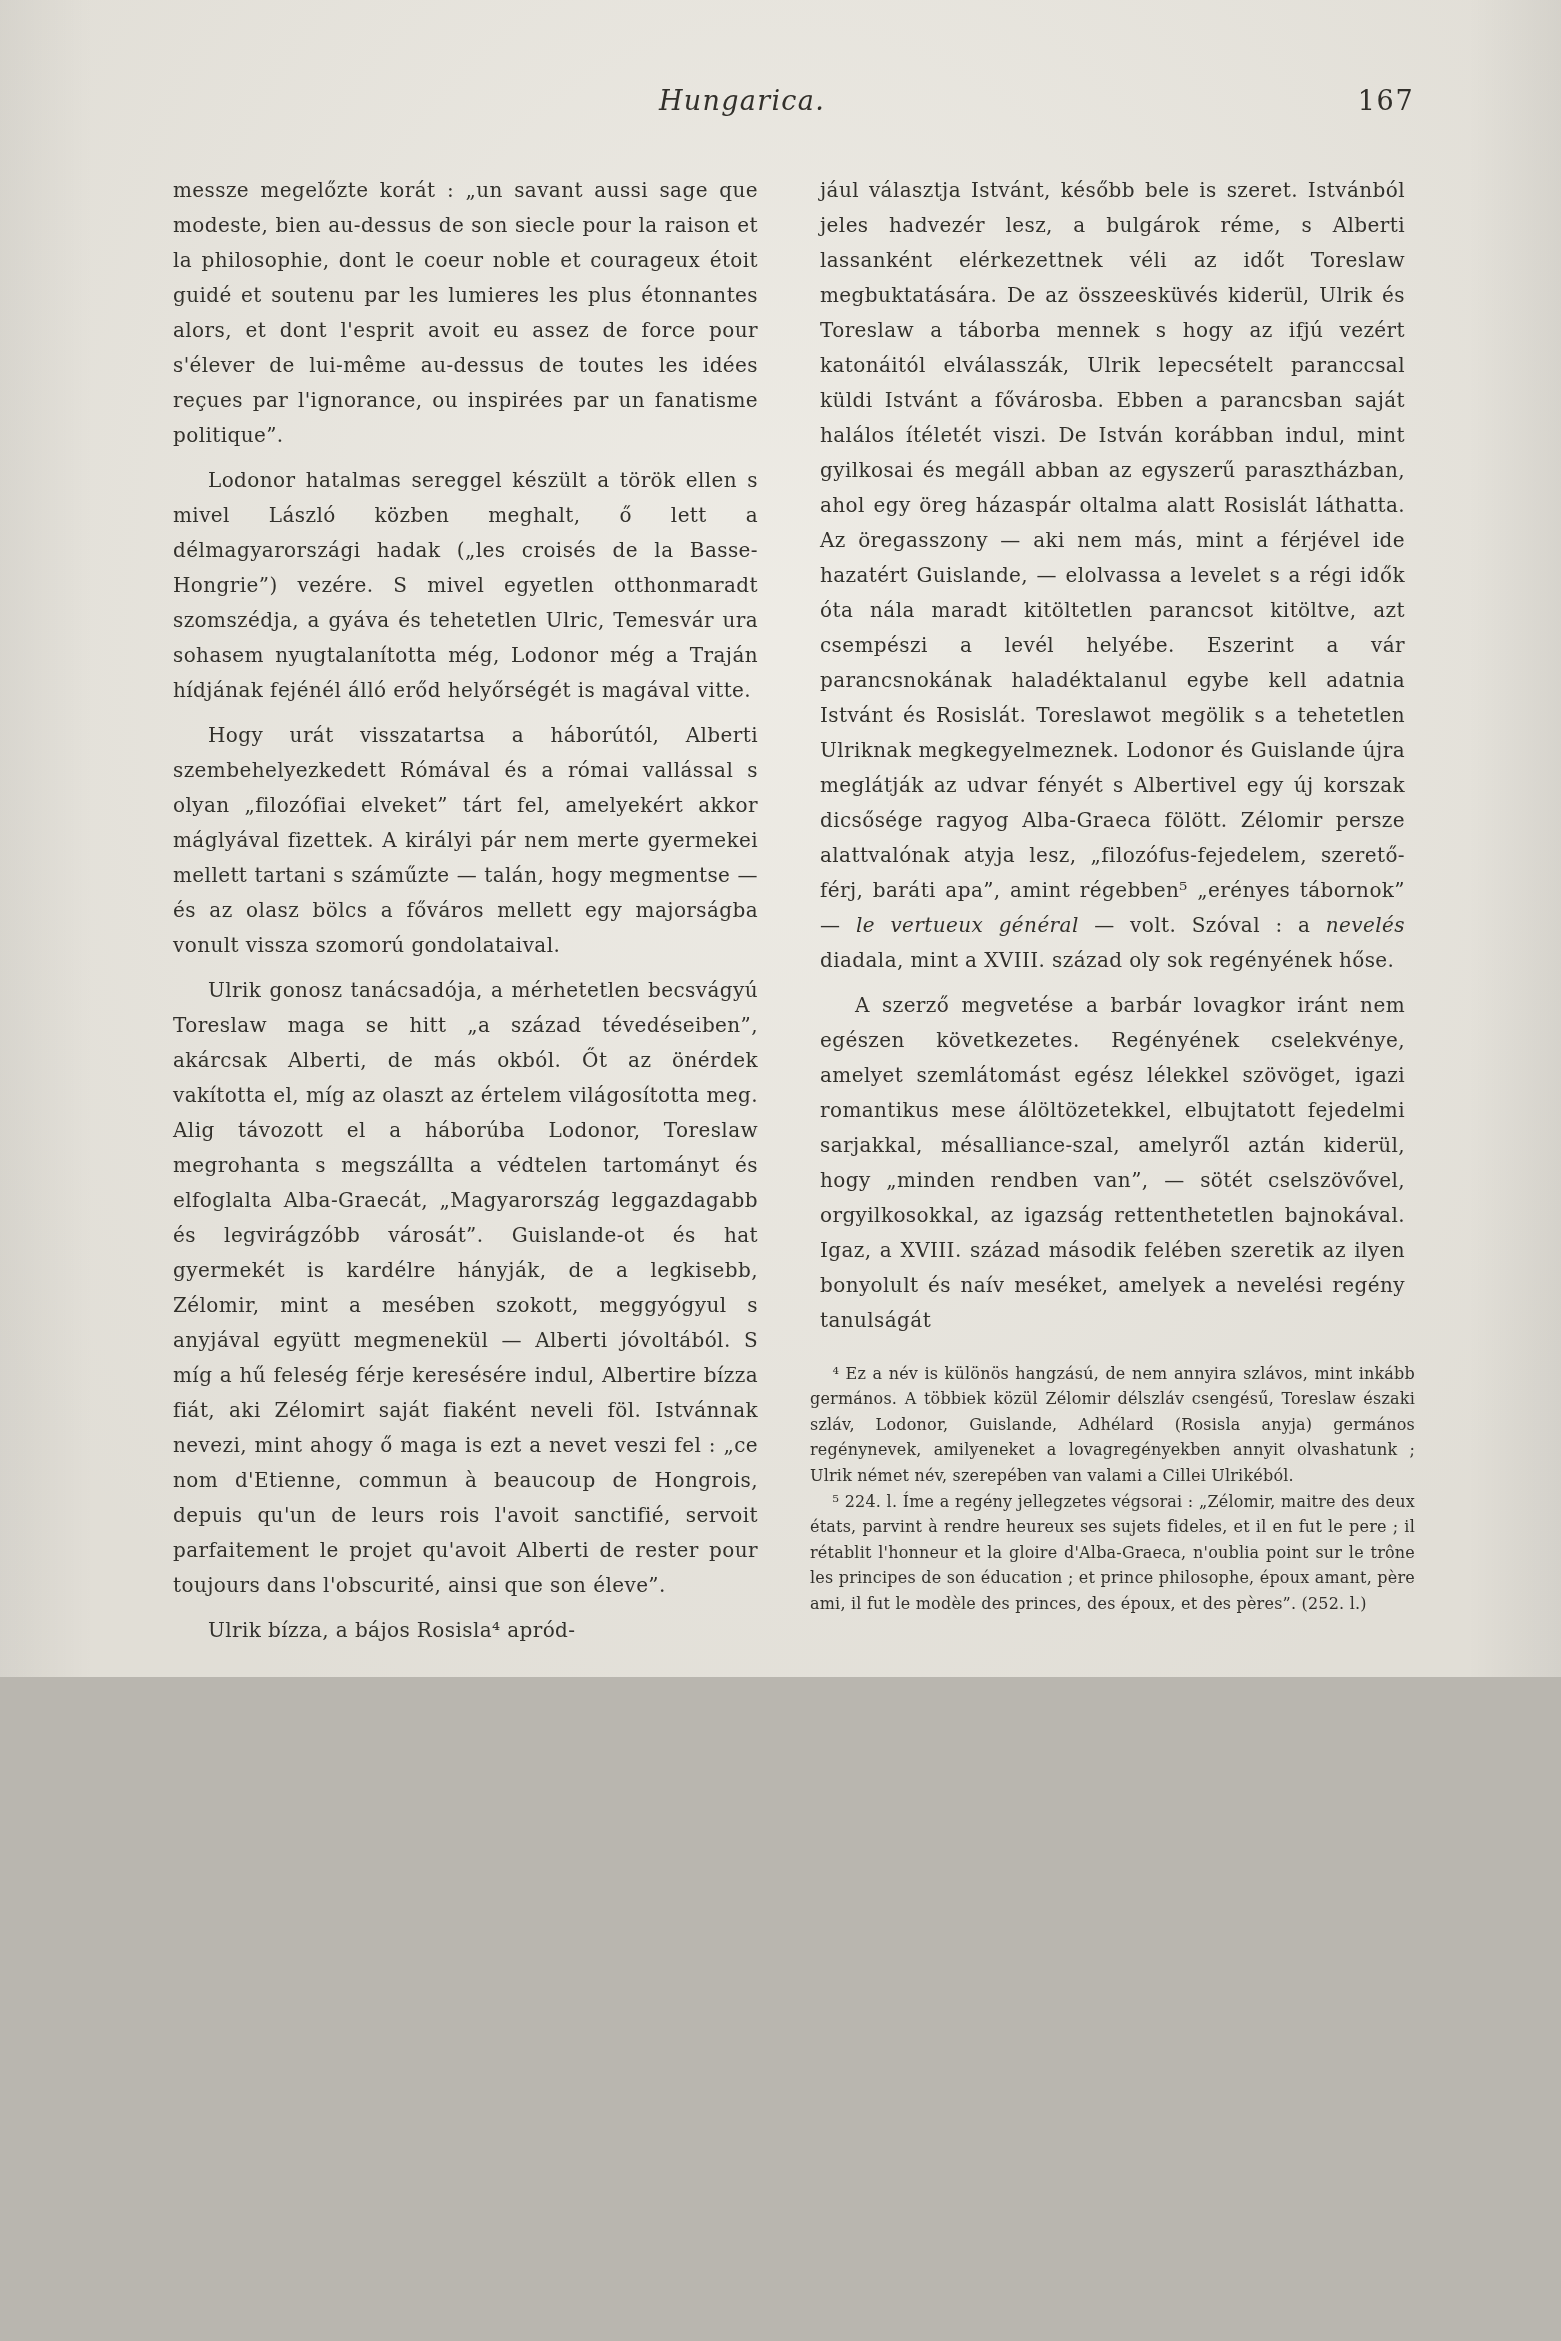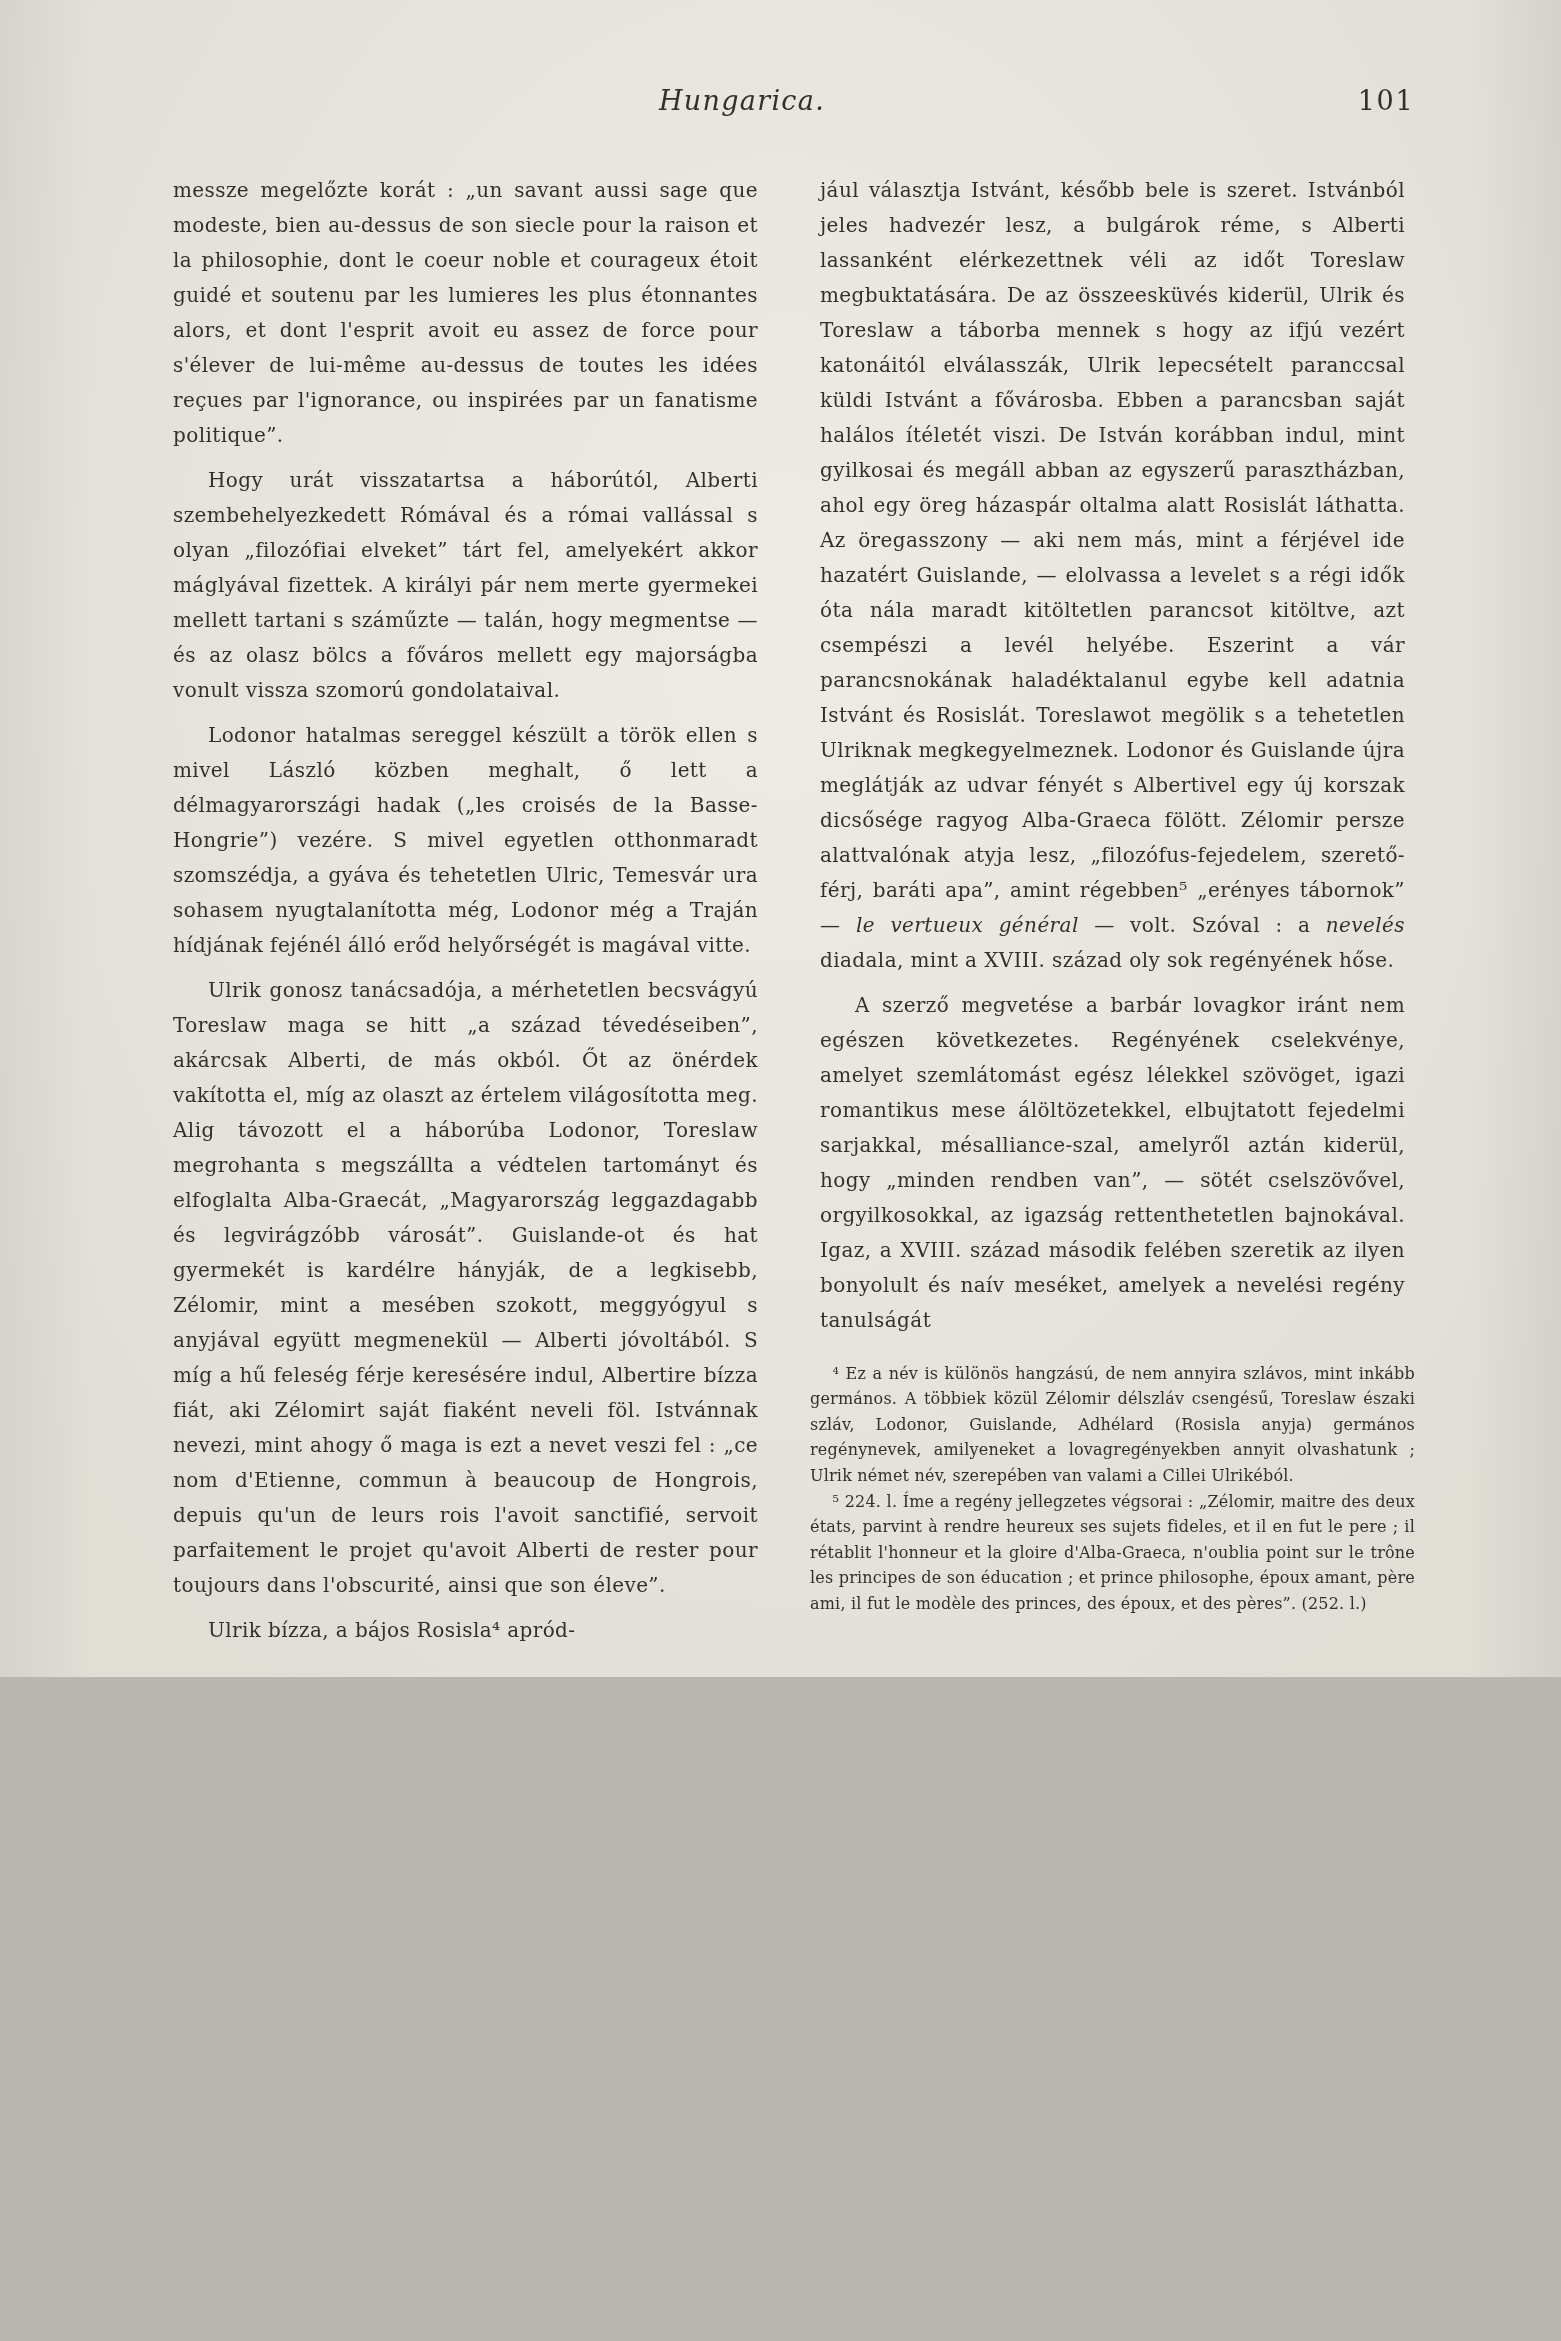--- a/index.html
+++ b/index.html
@@ -81,29 +81,29 @@
   }
 </style>
 </head>
 <body>
 
 <div class="page">
   <div class="content">
 
     <div class="page-header">
       <span class="running-title">Hungarica.</span>
-      <span class="page-number">101</span>
+      <span class="page-number">167</span>
     </div>
 
     <div class="columns">
 
       <div class="column">
         <p class="para continuation">messze megelőzte korát : „un savant aussi sage que modeste, bien au-dessus de son siecle pour la raison et la philosophie, dont le coeur noble et courageux étoit guidé et soutenu par les lumieres les plus étonnantes alors, et dont l'esprit avoit eu assez de force pour s'élever de lui-même au-dessus de toutes les idées reçues par l'ignorance, ou inspirées par un fanatisme politique”.</p>
+        <p class="para">Lodonor hatalmas sereggel készült a török ellen s mivel László közben meghalt, ő lett a délmagyarországi hadak („les croisés de la Basse-Hongrie”) vezére. S mivel egyetlen otthonmaradt szomszédja, a gyáva és tehetetlen Ulric, Temesvár ura sohasem nyugtalanította még, Lodonor még a Traján hídjának fejénél álló erőd helyőrségét is magával vitte.</p>
         <p class="para">Hogy urát visszatartsa a háborútól, Alberti szembehelyezkedett Rómával és a római vallással s olyan „filozófiai elveket” tárt fel, amelyekért akkor máglyával fizettek. A királyi pár nem merte gyermekei mellett tartani s száműzte — talán, hogy megmentse — és az olasz bölcs a főváros mellett egy majorságba vonult vissza szomorú gondolataival.</p>
-        <p class="para">Lodonor hatalmas sereggel készült a török ellen s mivel László közben meghalt, ő lett a délmagyarországi hadak („les croisés de la Basse-Hongrie”) vezére. S mivel egyetlen otthonmaradt szomszédja, a gyáva és tehetetlen Ulric, Temesvár ura sohasem nyugtalanította még, Lodonor még a Traján hídjának fejénél álló erőd helyőrségét is magával vitte.</p>
         <p class="para">Ulrik gonosz tanácsadója, a mérhetetlen becsvágyú Toreslaw maga se hitt „a század tévedéseiben”, akárcsak Alberti, de más okból. Őt az önérdek vakította el, míg az olaszt az értelem világosította meg. Alig távozott el a háborúba Lodonor, Toreslaw megrohanta s megszállta a védtelen tartományt és elfoglalta Alba-Graecát, „Magyarország leggazdagabb és legvirágzóbb városát”. Guislande-ot és hat gyermekét is kardélre hányják, de a legkisebb, Zélomir, mint a mesében szokott, meggyógyul s anyjával együtt megmenekül — Alberti jóvoltából. S míg a hű feleség férje keresésére indul, Albertire bízza fiát, aki Zélomirt saját fiaként neveli föl. Istvánnak nevezi, mint ahogy ő maga is ezt a nevet veszi fel : „ce nom d'Etienne, commun à beaucoup de Hongrois, depuis qu'un de leurs rois l'avoit sanctifié, servoit parfaitement le projet qu'avoit Alberti de rester pour toujours dans l'obscurité, ainsi que son éleve”.</p>
         <p class="para">Ulrik bízza, a bájos Rosisla⁴ apród-</p>
       </div>
 
       <div class="column">
         <p class="para continuation"><span>jául választja Istvánt, később bele is szeret. Istvánból jeles hadvezér lesz, a bulgárok réme, s Alberti lassanként elérkezettnek véli az időt Toreslaw megbuktatására. De az összeesküvés kiderül, Ulrik és Toreslaw a táborba mennek s hogy az ifjú vezért katonáitól elválasszák, Ulrik lepecsételt paranccsal küldi Istvánt a fővárosba. Ebben a parancsban saját halálos ítéletét viszi. De István korábban indul, mint gyilkosai és megáll abban az egyszerű parasztházban, ahol egy öreg házaspár oltalma alatt Rosislát láthatta. Az öregasszony — aki nem más, mint a férjével ide hazatért Guislande, — elolvassa a levelet s a régi idők óta nála maradt kitöltetlen parancsot kitöltve, azt csempészi a levél helyébe. Eszerint a vár parancsnokának haladéktalanul egybe kell adatnia Istvánt és Rosislát. Toreslawot megölik s a tehetetlen Ulriknak megkegyelmeznek. Lodonor és Guislande újra meglátják az udvar fényét s Albertivel egy új korszak dicsősége ragyog Alba-Graeca fölött. Zélomir persze alattvalónak atyja lesz, „filozófus-fejedelem, szerető-férj, baráti apa”, amint régebben⁵ „erényes tábornok” — </span><span class="italic">le vertueux général</span><span> — volt. Szóval : a </span><span class="italic">nevelés</span><span> diadala, mint a XVIII. század oly sok regényének hőse.</span></p>
         <p class="para">A szerző megvetése a barbár lovagkor iránt nem egészen következetes. Regényének cselekvénye, amelyet szemlátomást egész lélekkel szövöget, igazi romantikus mese álöltözetekkel, elbujtatott fejedelmi sarjakkal, mésalliance-szal, amelyről aztán kiderül, hogy „minden rendben van”, — sötét cselszövővel, orgyilkosokkal, az igazság rettenthetetlen bajnokával. Igaz, a XVIII. század második felében szeretik az ilyen bonyolult és naív meséket, amelyek a nevelési regény tanulságát</p>
 
         <div class="footnotes">
           <p class="footnote">⁴ Ez a név is különös hangzású, de nem annyira szlávos, mint inkább germános. A többiek közül Zélomir délszláv csengésű, Toreslaw északi szláv, Lodonor, Guislande, Adhélard (Rosisla anyja) germános regénynevek, amilyeneket a lovagregényekben annyit olvashatunk ; Ulrik német név, szerepében van valami a Cillei Ulrikéból.</p>

